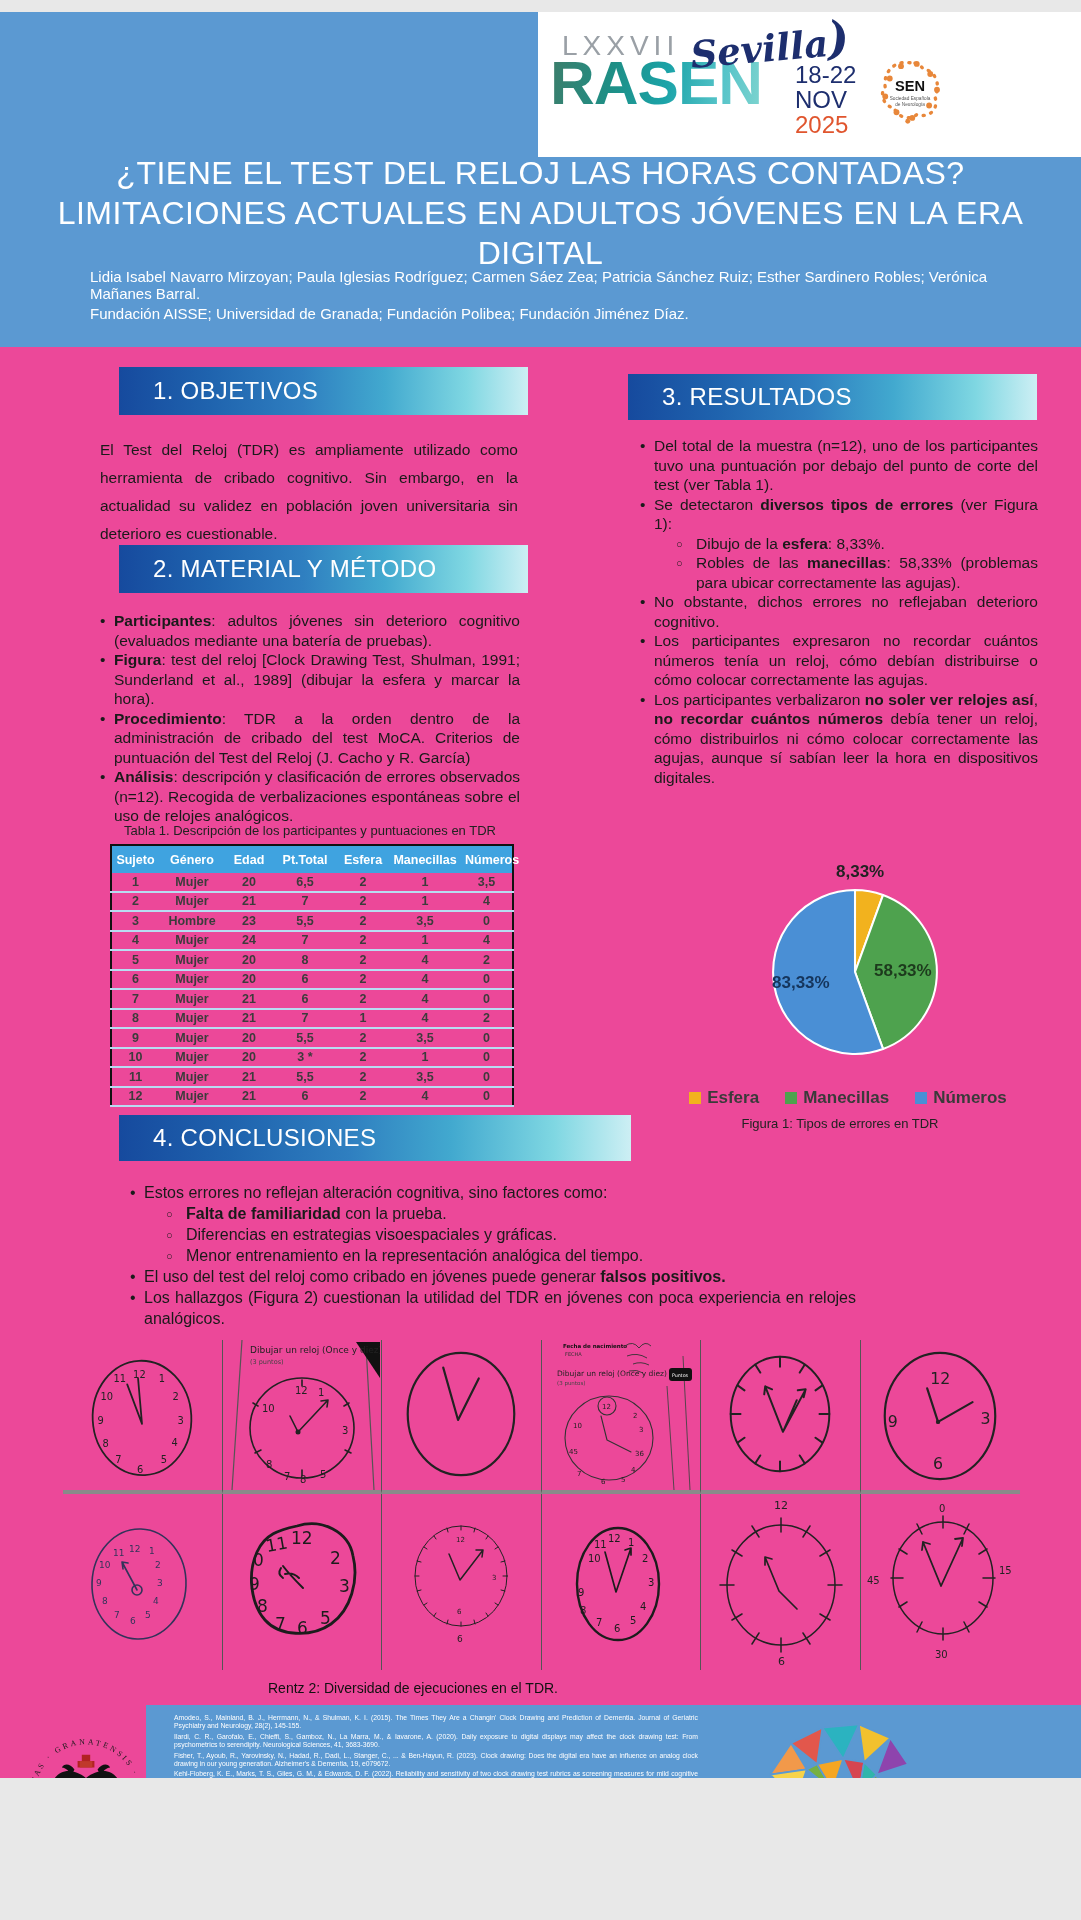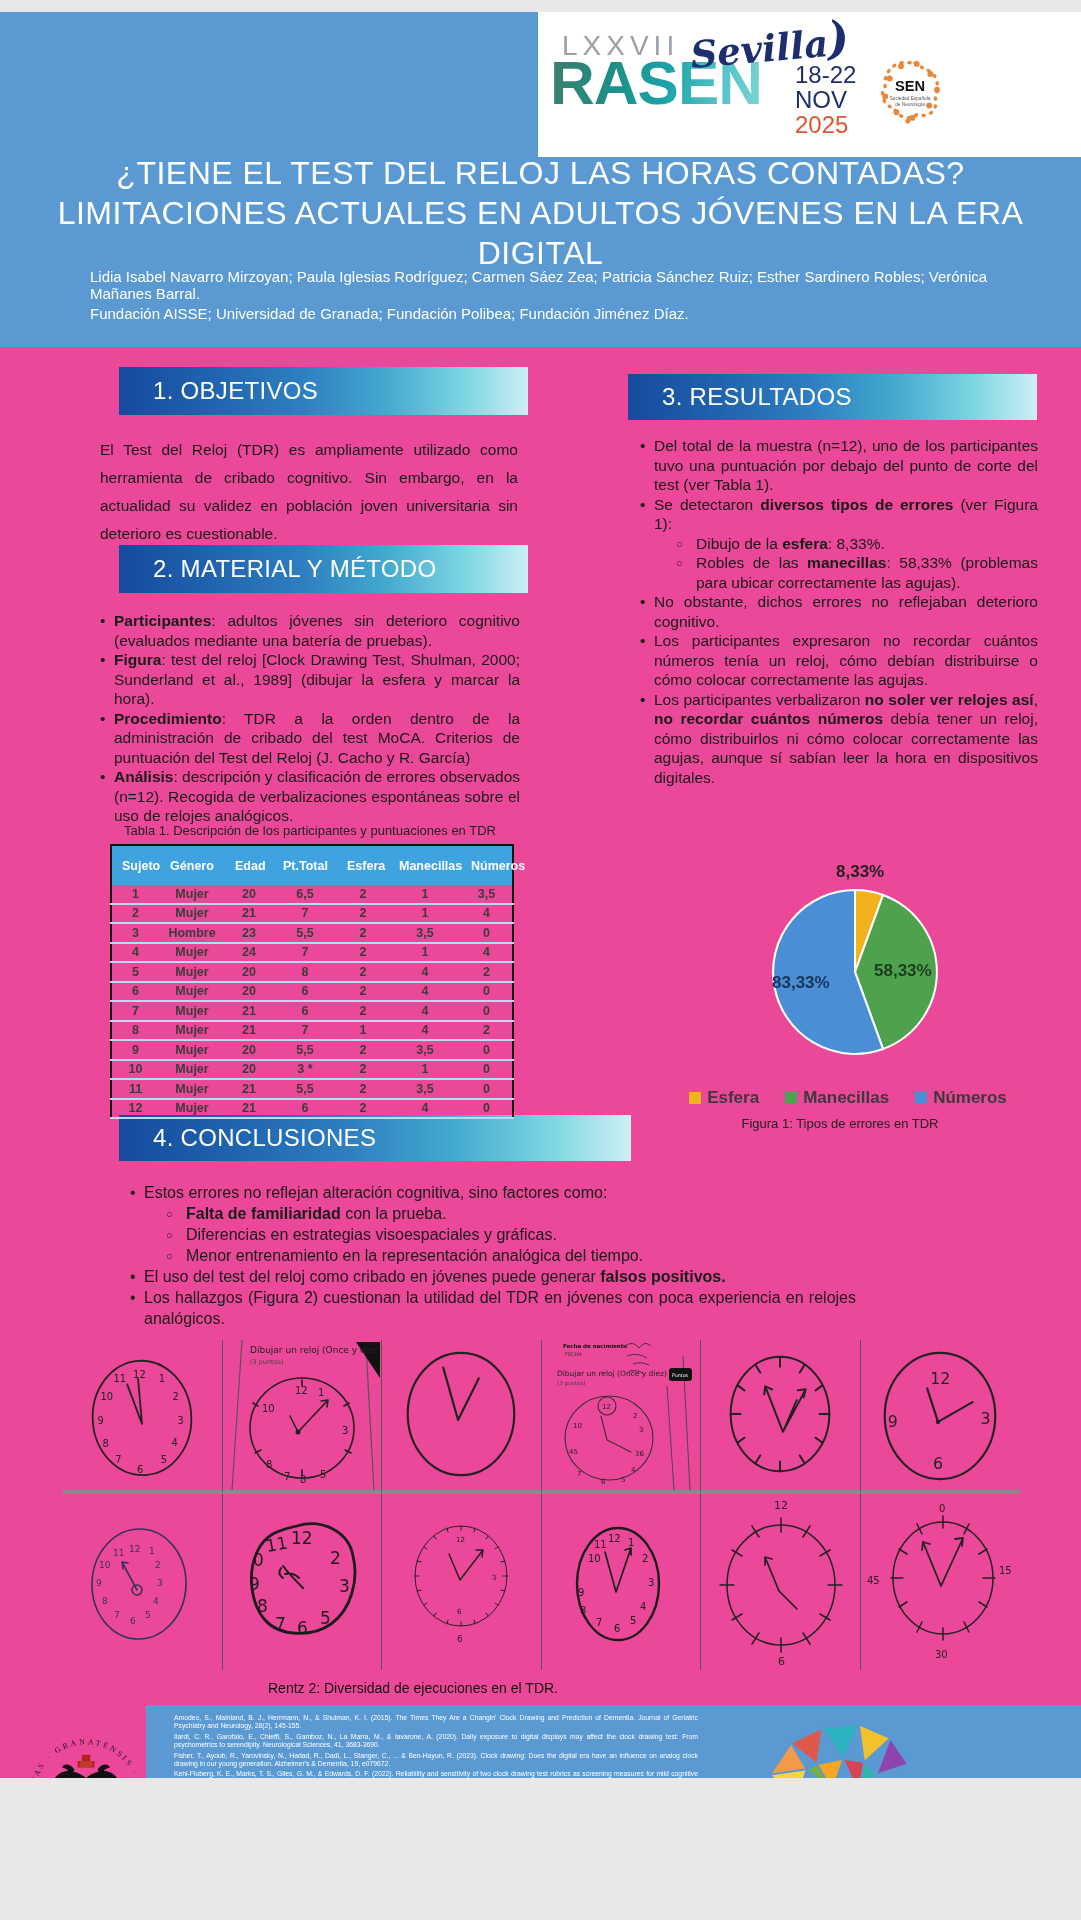--- a/index.html
+++ b/index.html
@@ -38,21 +38,21 @@
   ul.sublist{list-style:none;margin:0;padding:0 0 0 20px;}
   ul.sublist>li{position:relative;padding-left:22px;text-align:justify;}
   ul.sublist>li::before{content:"○";position:absolute;left:2px;top:1px;font-size:11px;}
   .mym{position:absolute;left:100px;top:599px;width:420px;font-size:15.5px;line-height:19.5px;}
   .res{position:absolute;left:640px;top:424px;width:398px;font-size:15.5px;line-height:19.5px;}
   .conc{position:absolute;left:130px;top:1170px;width:726px;font-size:16px;line-height:21px;}
   
   .tabla-cap{position:absolute;left:105px;top:811px;width:410px;text-align:center;font-size:13px;color:#222;}
   table.tabla{position:absolute;left:110px;top:832px;width:402px;border-collapse:collapse;
               border:2.5px solid #111;font-size:12.5px;color:#333;text-align:center;table-layout:fixed;}
-  table.tabla th{background:#3fa3e0;color:#fff;font-weight:bold;height:19px;padding:10px;}
+  table.tabla th{background:#3fa3e0;color:#fff;font-weight:bold;height:19px;padding:4px;}
   table.tabla td{height:17.5px;padding:0;border-bottom:2px solid #b8dcf2;font-weight:bold;color:#3c3c3c;}
   
   .pie-svg{position:absolute;left:769px;top:874px;width:172px;height:172px;}
   .pie-label{position:absolute;font-size:17px;font-weight:bold;color:#222;}
   #lab-esfera{left:836px;top:850px;}
   #lab-numeros{left:772px;top:961px;color:#15355c;}
   #lab-manecillas{left:874px;top:949px;color:#1d3b1d;}
   .legend{position:absolute;left:655px;top:1076px;width:386px;display:flex;justify-content:center;gap:26px;
           font-size:17px;font-weight:600;color:#3a3a3a;align-items:center;}
   .legend .key{display:flex;align-items:center;gap:6px;}
@@ -123,21 +123,21 @@
   <div class="sec-head" id="head-obj">1. OBJETIVOS</div>
   <div class="sec-head" id="head-mym">2. MATERIAL Y MÉTODO</div>
   <div class="sec-head" id="head-res">3. RESULTADOS</div>
   <div class="sec-head" id="head-conc">4. CONCLUSIONES</div>
 
   <div class="obj-body">El Test del Reloj (TDR) es ampliamente utilizado como herramienta de cribado cognitivo. Sin embargo, en la actualidad su validez en población joven universitaria sin deterioro es cuestionable.</div>
 
   <div class="mym">
     <ul class="blist">
       <li><b>Participantes</b><span>: adultos jóvenes sin deterioro cognitivo (evaluados mediante una batería de pruebas).</span></li>
-      <li><b>Figura</b><span>: test del reloj [Clock Drawing Test, Shulman, 2000; Sunderland et al., 1989] (dibujar la esfera y marcar la hora).</span></li>
+      <li><b>Figura</b><span>: test del reloj [Clock Drawing Test, Shulman, 1991; Sunderland et al., 1989] (dibujar la esfera y marcar la hora).</span></li>
       <li><b>Procedimiento</b><span>: TDR a la orden dentro de la administración de cribado del test MoCA. Criterios de puntuación del Test del Reloj (J. Cacho y R. García)</span></li>
       <li><b>Análisis</b><span>: descripción y clasificación de errores observados (n=12). Recogida de verbalizaciones espontáneas sobre el uso de relojes analógicos.</span></li>
     </ul>
   </div>
 
   <div class="tabla-cap">Tabla 1. Descripción de los participantes y puntuaciones en TDR</div>
   <table class="tabla">
     <colgroup>
         <col style="width:48px">
         <col style="width:66px">

